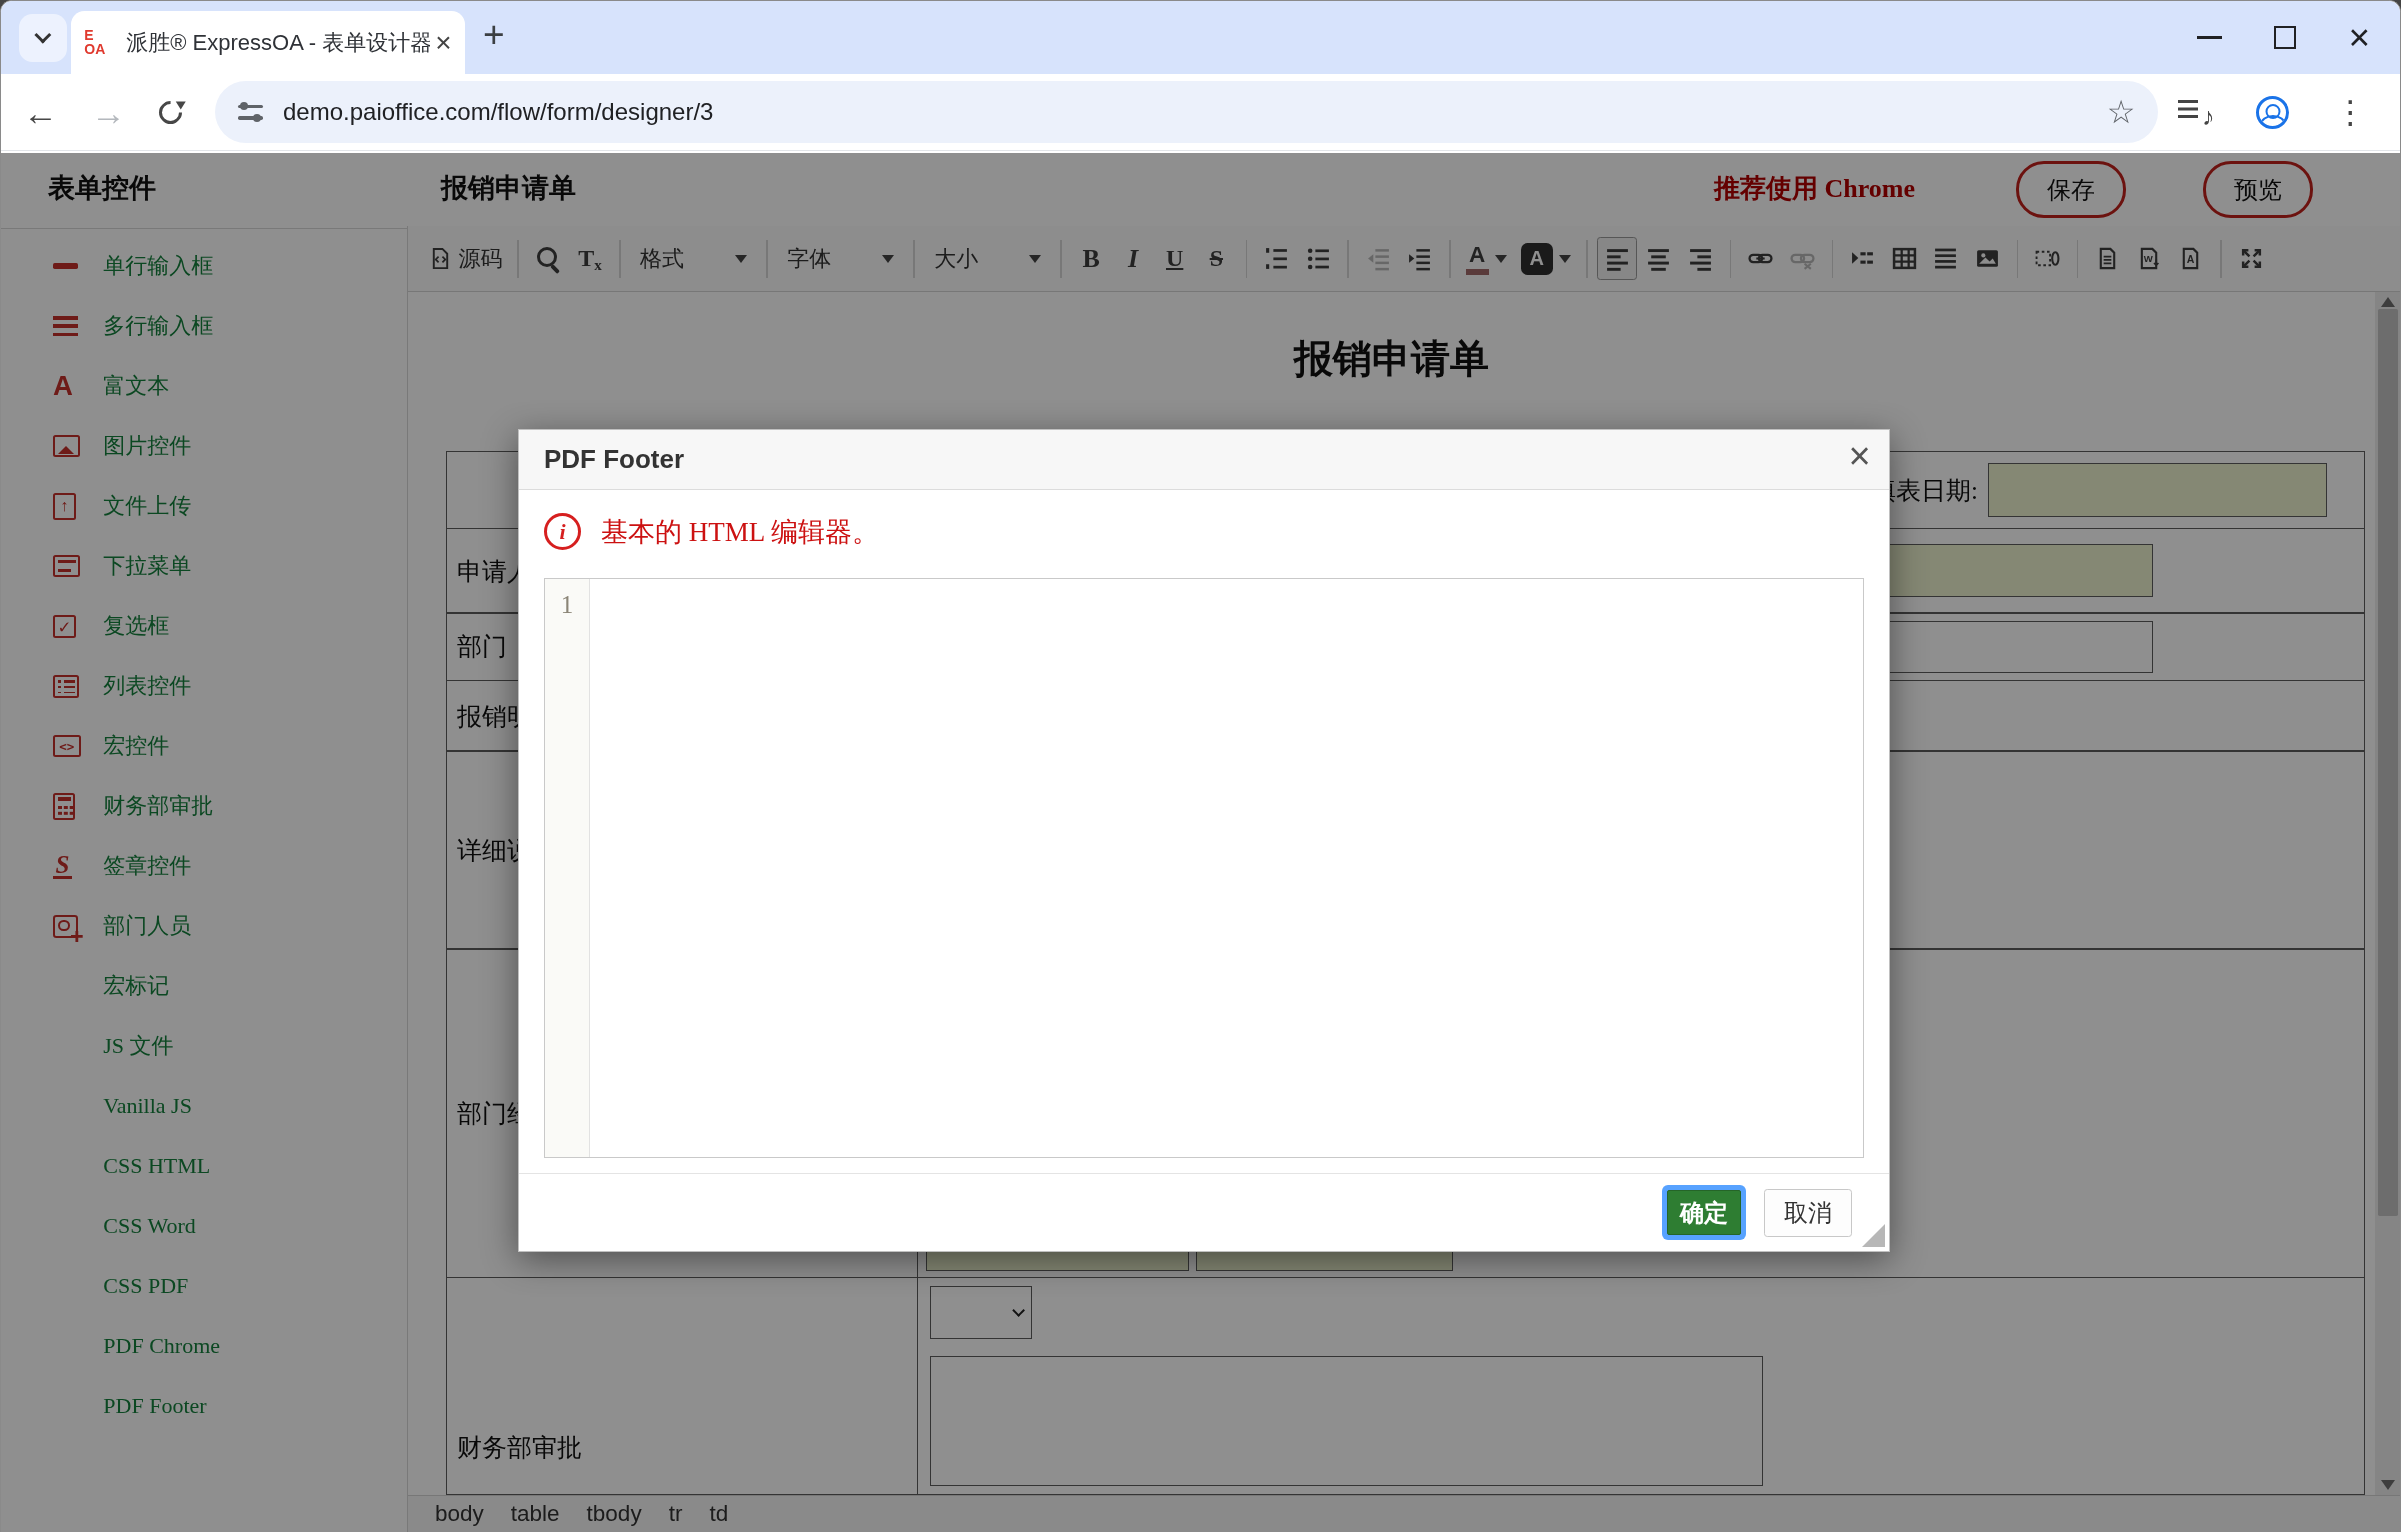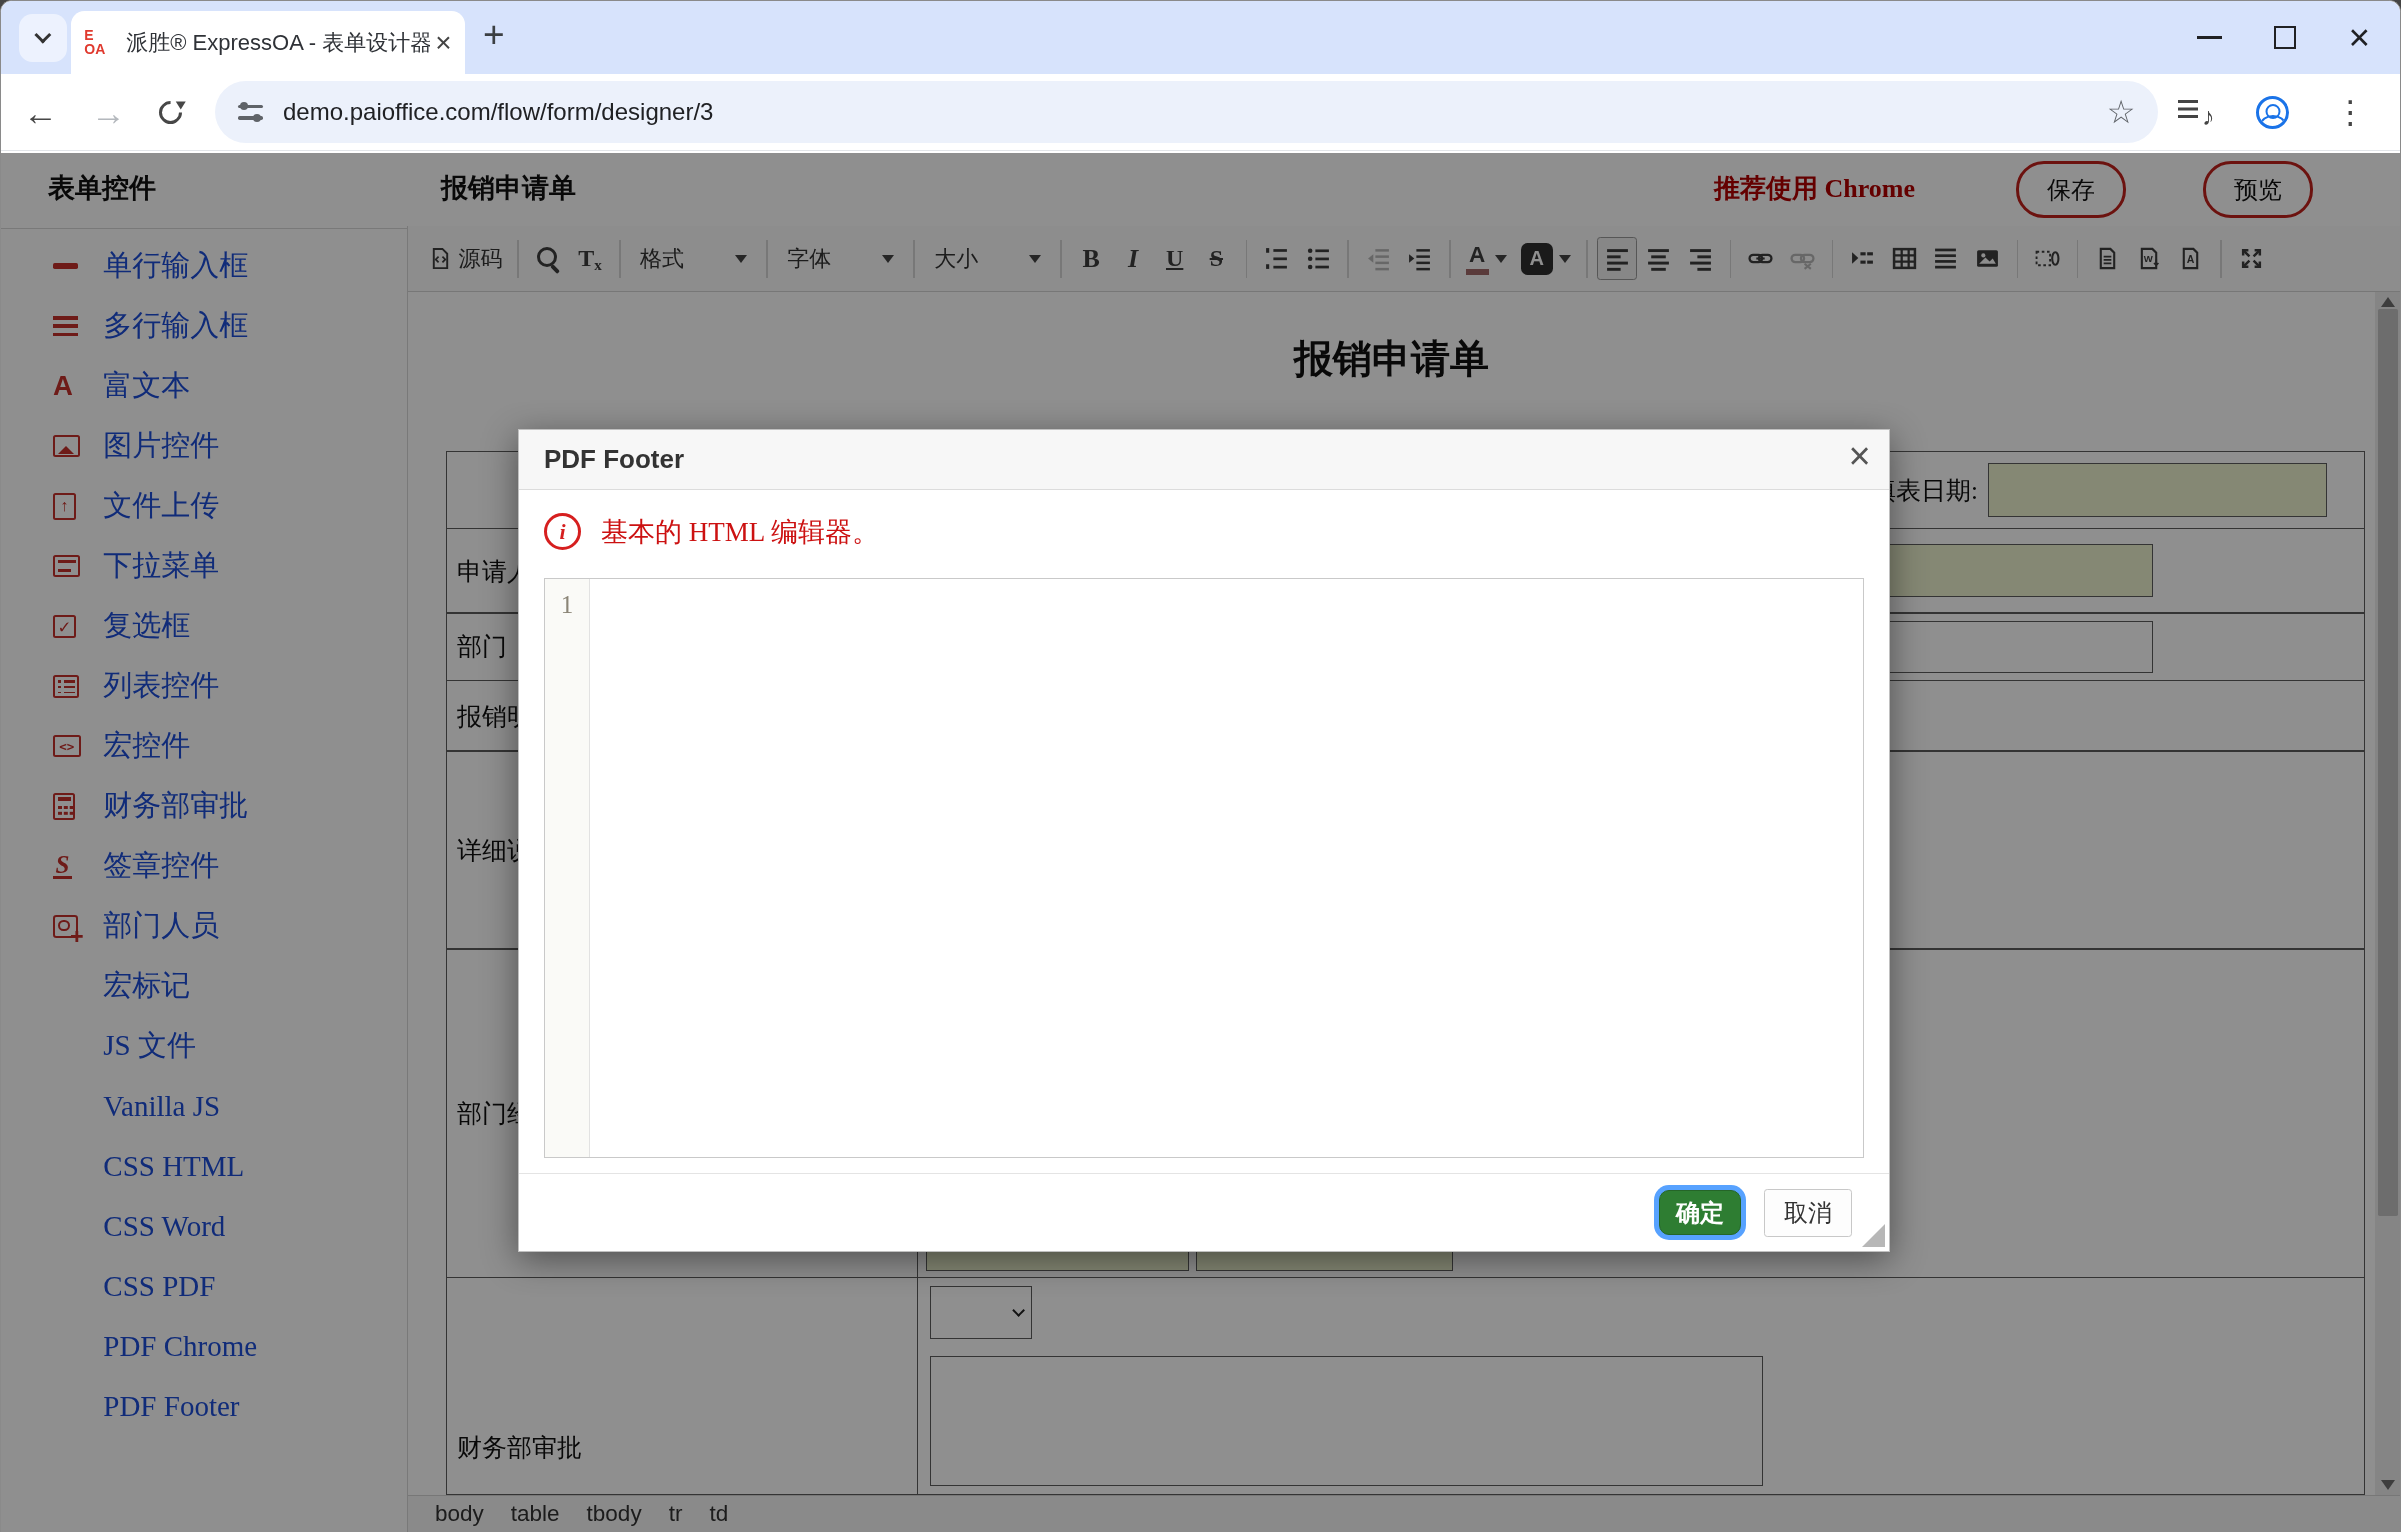--- a/index.html
+++ b/index.html
@@ -69,21 +69,21 @@
   .pill-btn{position:absolute;top:8.3px;width:110px;height:57px;border:3.3px solid #c0211c;border-radius:28px;
        background:#fff;display:grid;place-items:center;font-size:24px;color:#111;cursor:pointer;
        font-family:"Liberation Serif","DejaVu Serif",serif}
   .pill-save{right:274px}.pill-preview{right:87px}
   .main{position:absolute;top:73px;left:0;right:0;bottom:0;display:flex}
   
   .sidebar{width:407px;flex:0 0 407px;border-right:1.7px solid #d8d8d8;padding-top:10px;
        font-family:"Liberation Serif","DejaVu Serif",serif}
   .sb-item{height:60px;display:flex;align-items:center;padding-left:52px;cursor:pointer}
   .sb-ic{width:37px;flex:0 0 37px;display:flex;justify-content:flex-start;margin-right:13.3px;color:var(--red)}
-  .sb-label{font-size:29px;color:#1d4ed8}
+  .sb-label{font-size:22px;color:#15803d}
   .ic-line{width:25px;height:5.8px;background:var(--red);border-radius:1.7px}
   .ic-multiline{width:25px;height:20px;background:repeating-linear-gradient(to bottom,var(--red) 0 4.2px,transparent 4.2px 8.3px)}
   .ic-A{font-weight:800;font-size:27.5px;line-height:1;font-family:"Liberation Sans",sans-serif}
   .ic-img{width:27px;height:22.5px;border:2.5px solid var(--red);border-radius:2.5px;position:relative}
   .ic-img::after{content:"";position:absolute;left:2.5px;bottom:1.7px;border-left:8.3px solid transparent;
        border-right:8.3px solid transparent;border-bottom:8.3px solid var(--red)}
   .ic-upload{width:22.5px;height:27px;border:2.5px solid var(--red);border-radius:2.5px;display:grid;place-items:center;
        font-weight:bold;font-size:16px}
   .ic-dropdown{width:27px;height:22.5px;border:2.5px solid var(--red);border-radius:2.5px;position:relative}
   .ic-dropdown::before{content:"";position:absolute;left:2.5px;right:2.5px;top:3.3px;height:3.3px;background:var(--red)}
@@ -174,21 +174,21 @@
   .m-close{position:absolute;right:18.3px;top:6.7px;font-size:38px;color:#555;cursor:pointer;line-height:1}
   .m-info{position:absolute;top:83px;left:25px;display:flex;align-items:center;gap:20px}
   .info-ic{width:37px;height:37px;border:3.3px solid #d61f1f;border-radius:50%;display:grid;place-items:center;
        color:#d61f1f;font:bold italic 22px "Liberation Serif",serif}
   .info-text{font-size:27px;color:#cc1111;font-family:"Liberation Serif","DejaVu Serif",serif}
   .m-code{position:absolute;left:25px;right:25px;top:148px;bottom:93px;border:0.8px solid #c9c9c9;background:#fff}
   .m-gutter{position:absolute;left:0;top:0;bottom:0;width:45px;background:#fafaf7;border-right:0.8px solid #e2e2e2;
        text-align:center;padding-top:11.7px;font:25px "Liberation Serif",serif;color:#8b8577}
   .m-footer{position:absolute;left:0;right:0;bottom:0;height:78px;border-top:0.8px solid #e4e4e4;background:#fff;
        display:flex;align-items:center;justify-content:flex-end;gap:23px;padding-right:37px}
-  .btn-ok{width:82px;height:45px;background:#2e7d32;border:1.7px solid #256528;border-radius:10px;color:#fff;
+  .btn-ok{width:74px;height:45px;background:#2e7d32;border:1.7px solid #256528;border-radius:2px;color:#fff;
        font:bold 24px "Liberation Sans",sans-serif;display:grid;place-items:center;cursor:pointer;
        box-shadow:0 0 0 5px #57a2ff}
   .btn-cancel{width:88px;height:48px;background:#fdfdfd;border:1.7px solid #c8c8c8;border-radius:3.3px;color:#333;
        font-size:24px;display:grid;place-items:center;cursor:pointer}
   .m-resize{position:absolute;right:4.2px;bottom:4.2px;width:0;height:0;
        border-left:23px solid transparent;border-bottom:23px solid #b7b7b7;cursor:nwse-resize}
 </style>
 </head>
 <body>
 

